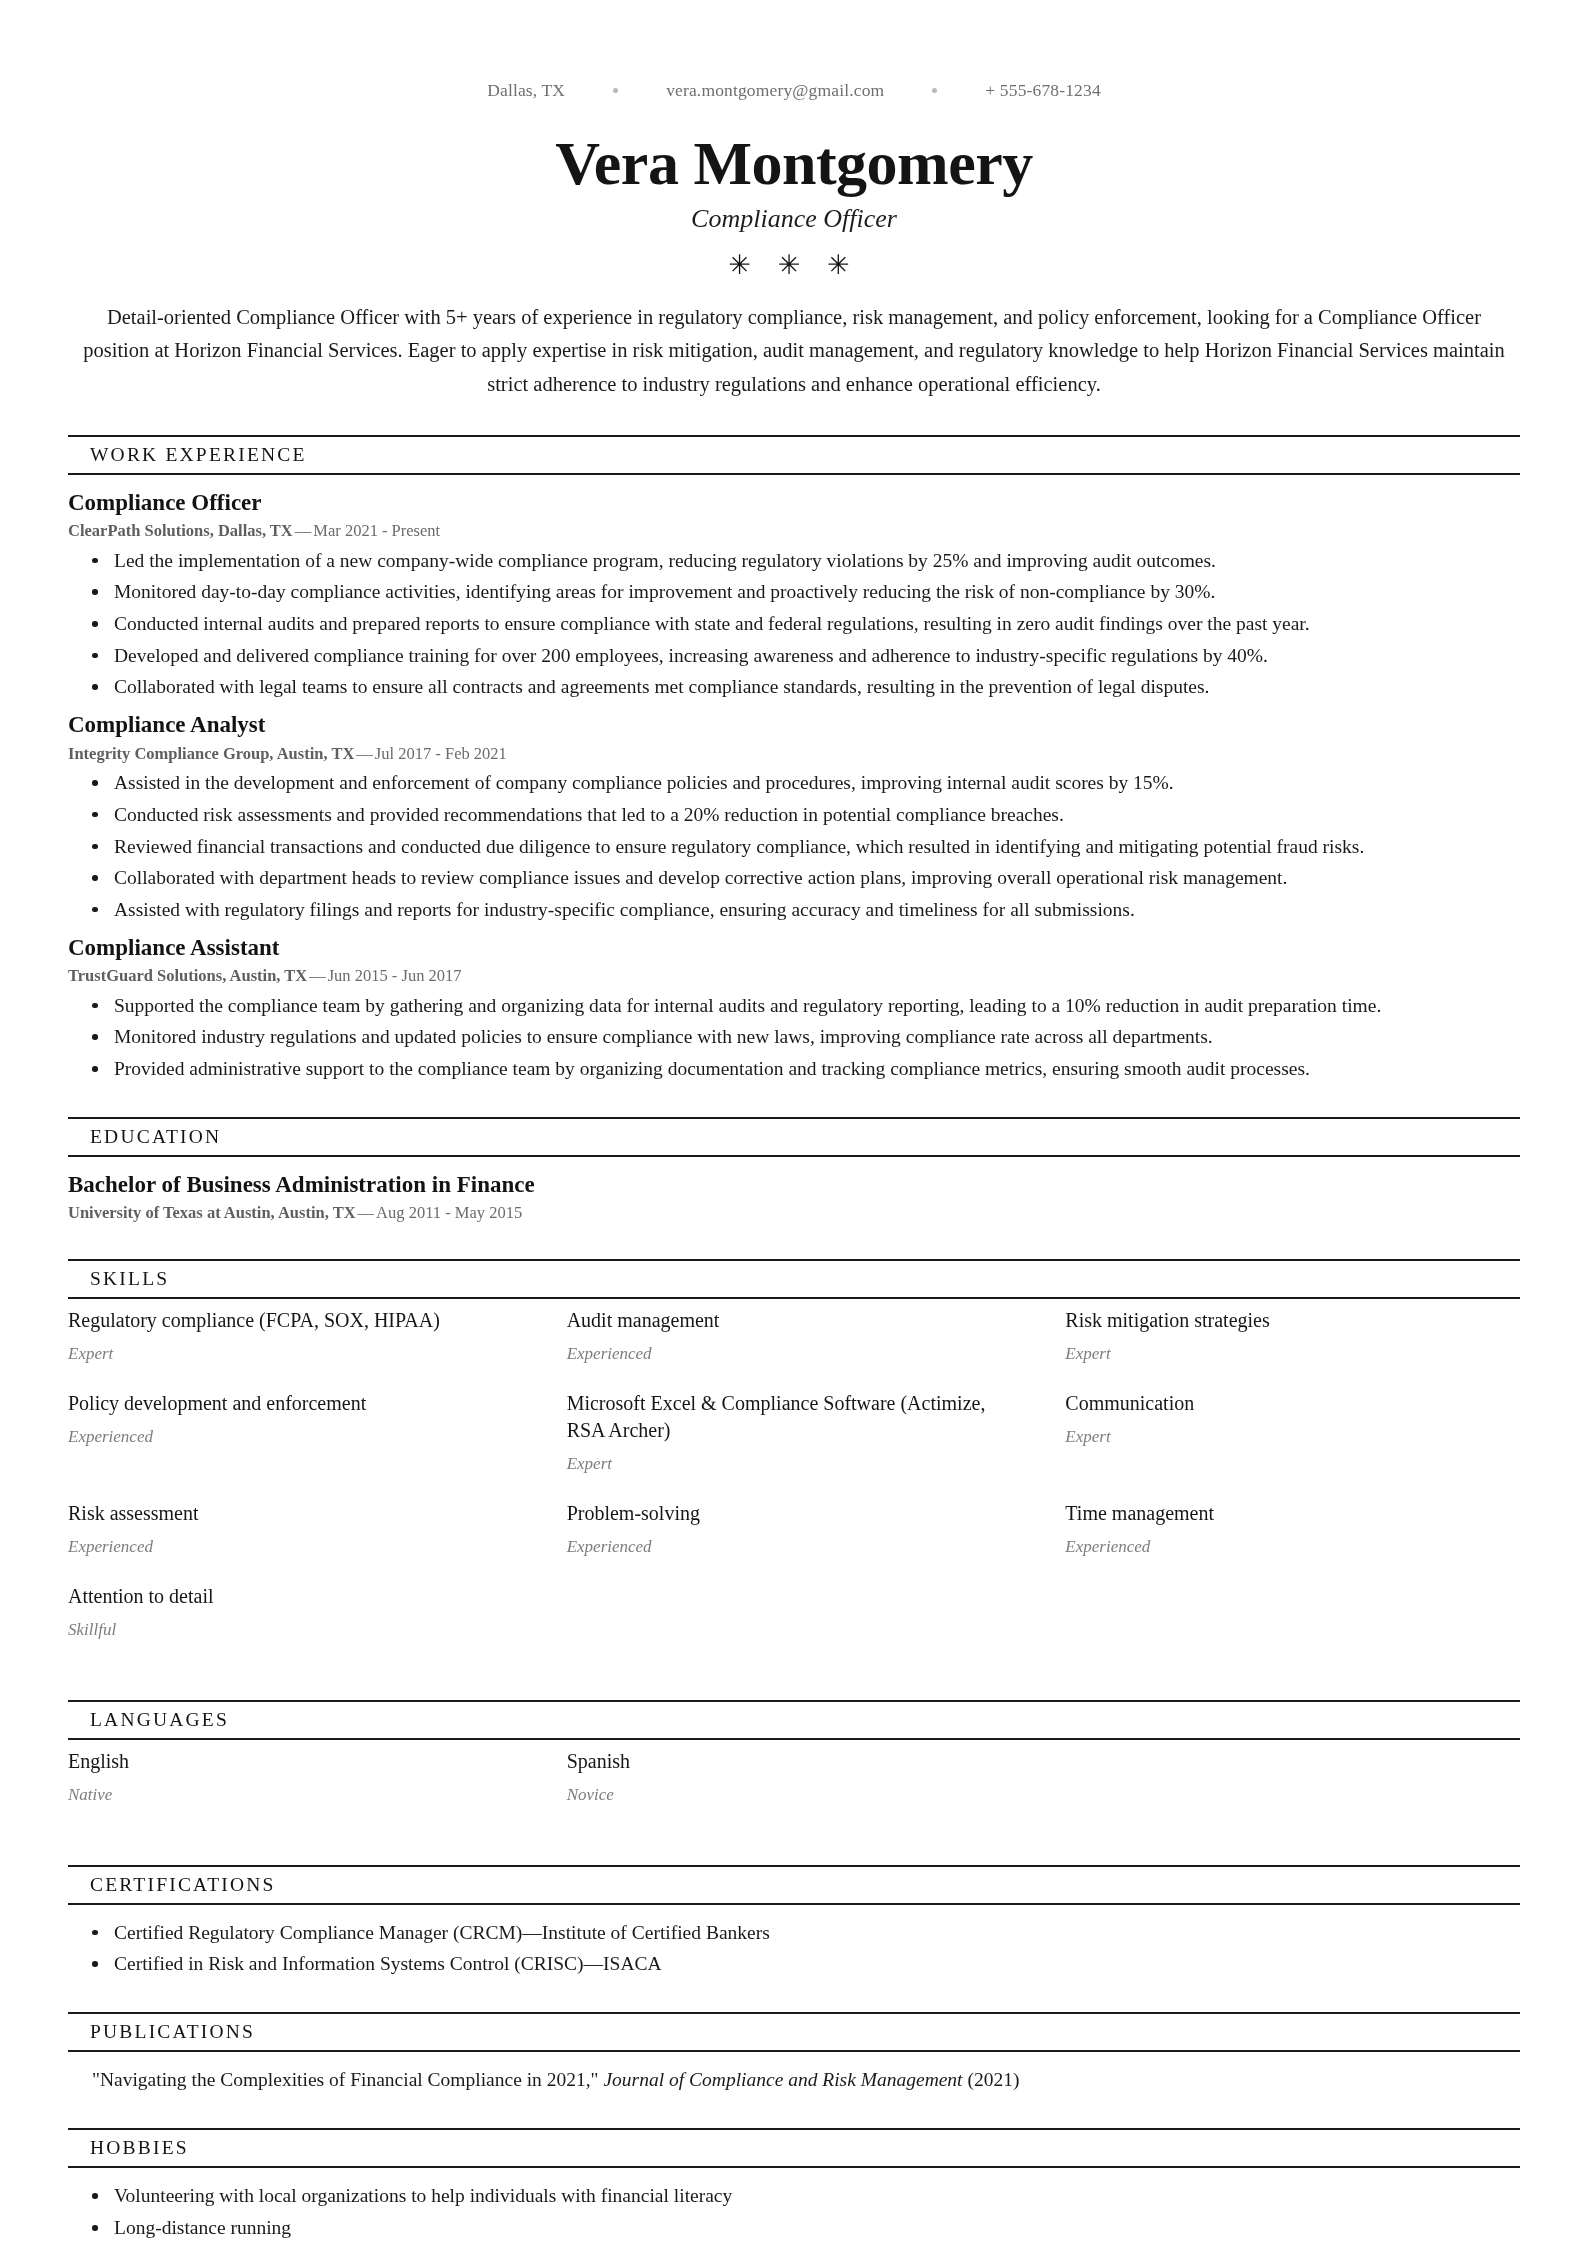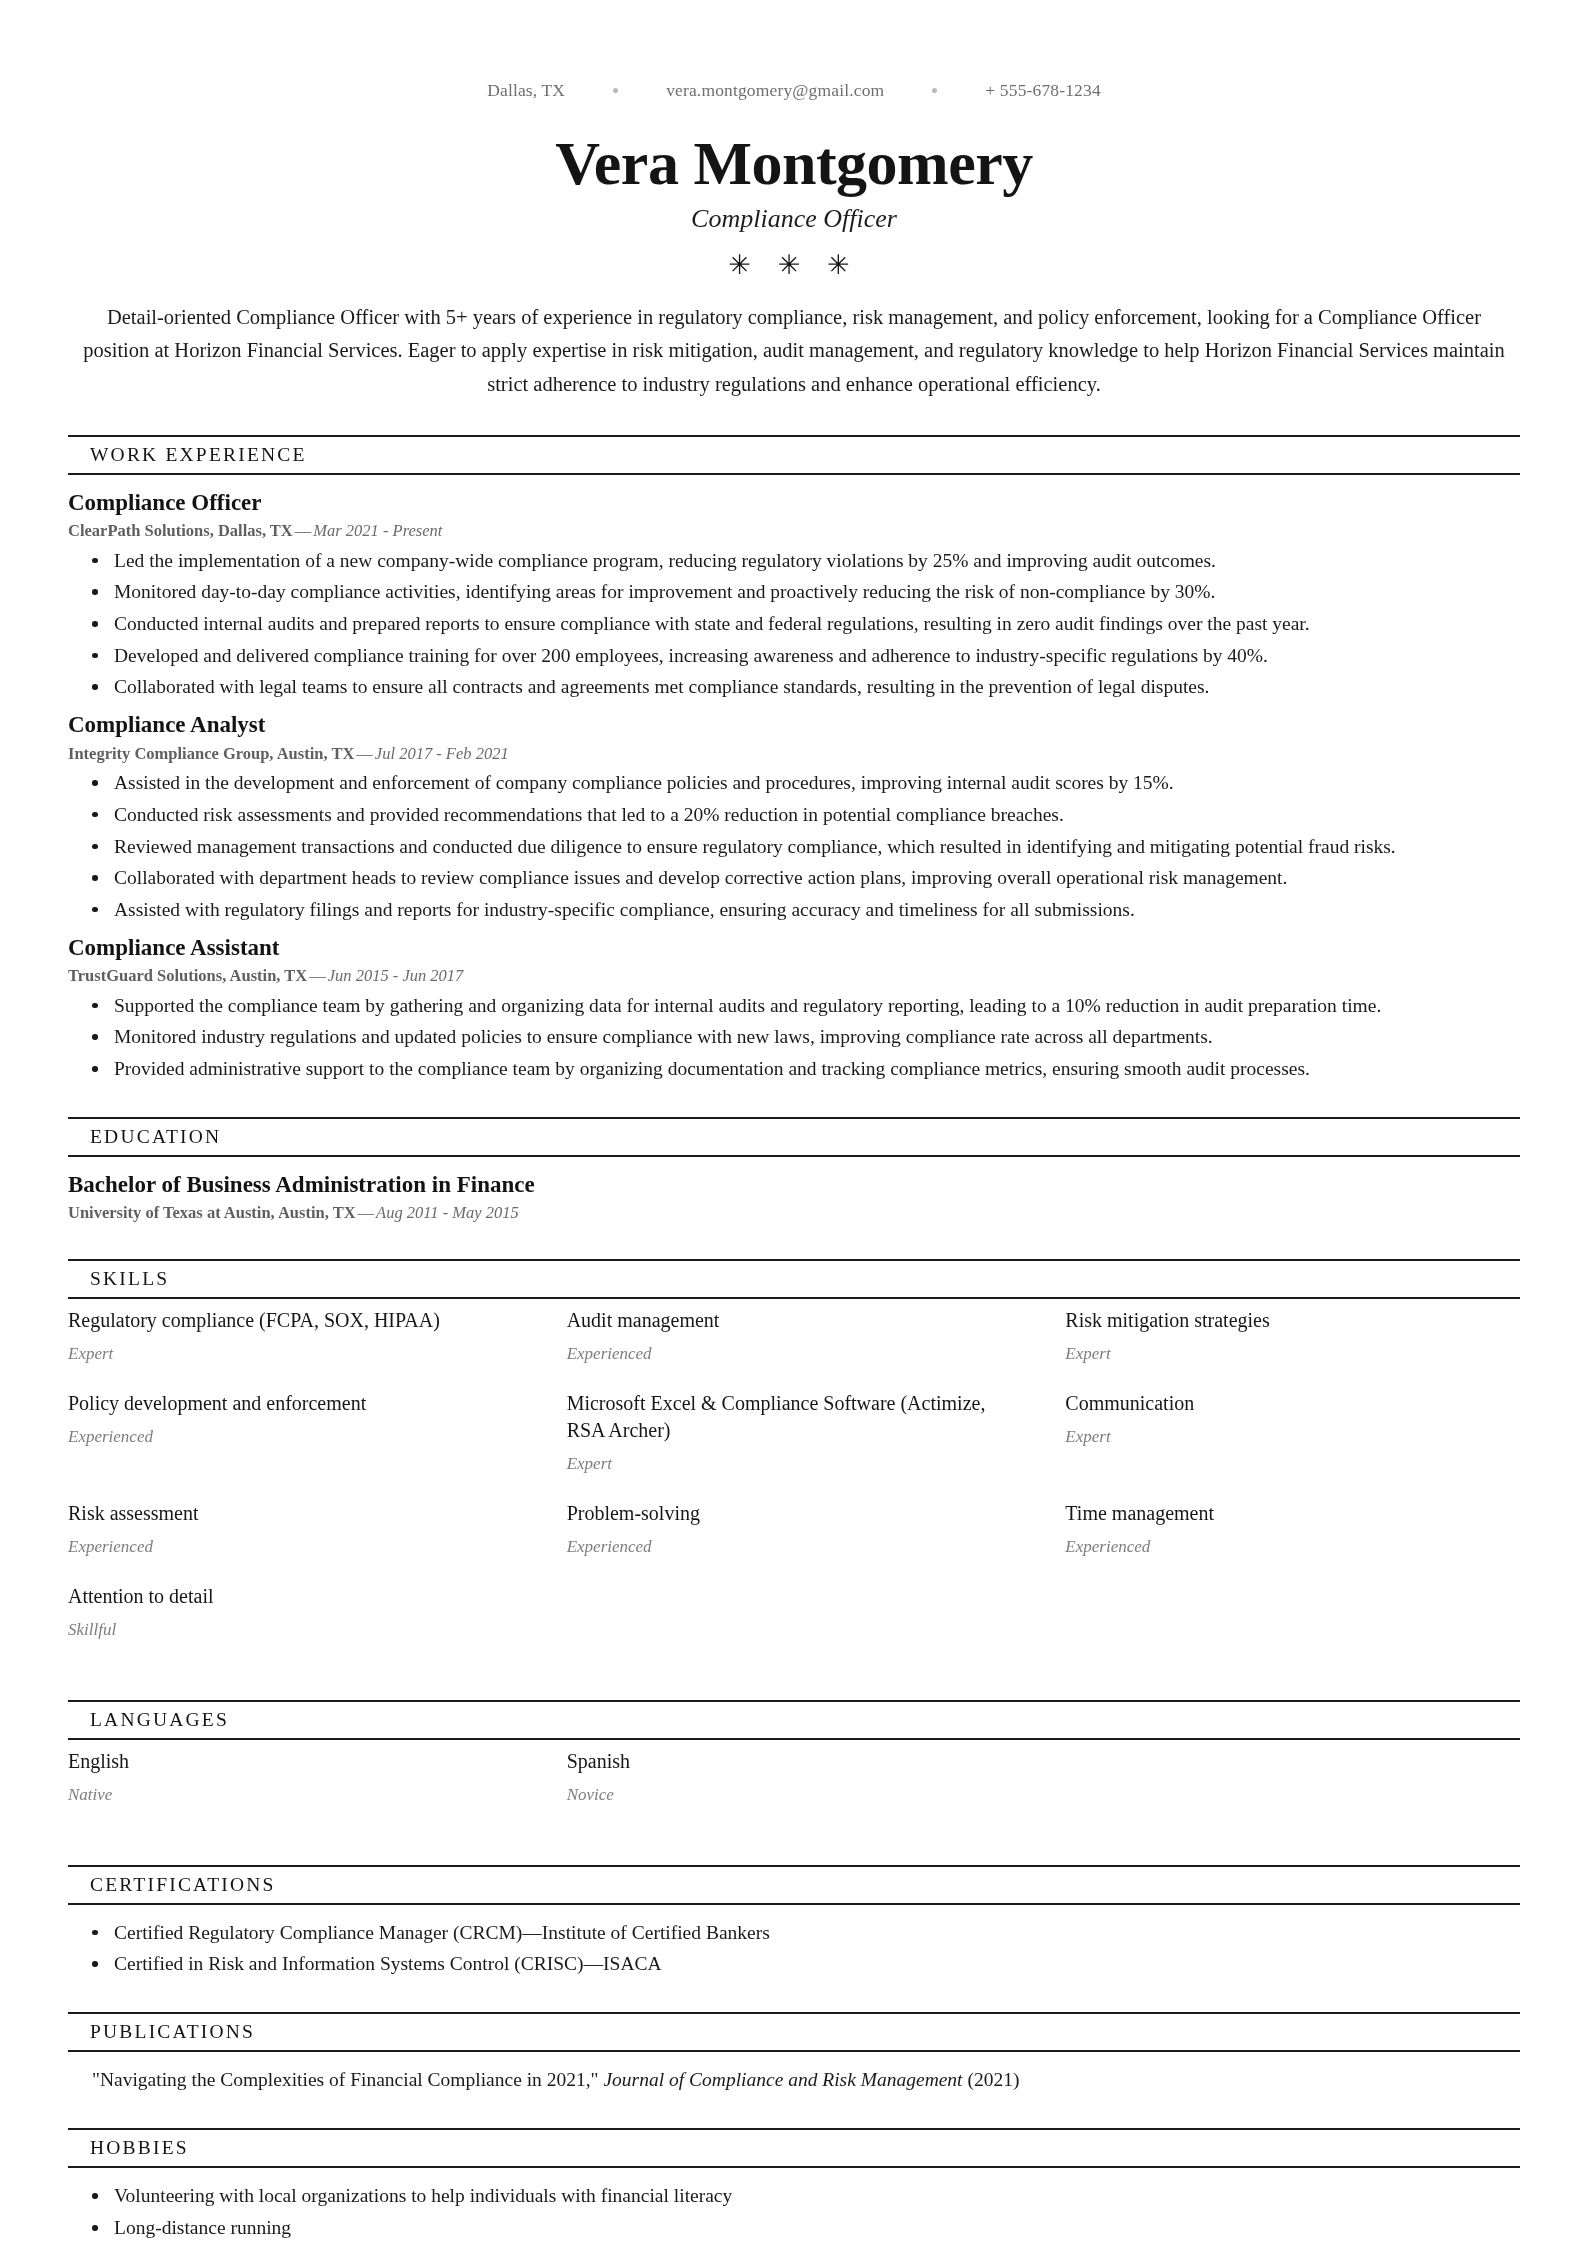--- a/index.html
+++ b/index.html
@@ -99,21 +99,21 @@
     line-height: 1.25;
   }
   .entry-meta {
     font-size: 16.5px;
     color: #6b6b6b;
     margin: 0 0 4px 0;
     line-height: 1.35;
   }
   .entry-meta .org { font-weight: 700; color: #5f5f5f; }
   .entry-meta .dash { padding: 0 2px; }
-  .entry-meta .dates { font-style: italic; }
+  .entry-meta .dates { }
 
   ul.bullets {
     list-style: none;
     margin: 0;
     padding: 0;
   }
   ul.bullets li {
     position: relative;
     padding-left: 46px;
     font-size: 19.5px;
@@ -203,21 +203,21 @@
       </div>
 
       <div class="entry">
         <div class="entry-title">Compliance Analyst</div>
         <div class="entry-meta">
           <span class="org">Integrity Compliance Group, Austin, TX</span><span class="dash">—</span><span class="dates">Jul 2017 - Feb 2021</span>
         </div>
         <ul class="bullets">
           <li>Assisted in the development and enforcement of company compliance policies and procedures, improving internal audit scores by 15%.</li>
           <li>Conducted risk assessments and provided recommendations that led to a 20% reduction in potential compliance breaches.</li>
-          <li>Reviewed management transactions and conducted due diligence to ensure regulatory compliance, which resulted in identifying and mitigating potential fraud risks.</li>
+          <li>Reviewed financial transactions and conducted due diligence to ensure regulatory compliance, which resulted in identifying and mitigating potential fraud risks.</li>
           <li>Collaborated with department heads to review compliance issues and develop corrective action plans, improving overall operational risk management.</li>
           <li>Assisted with regulatory filings and reports for industry-specific compliance, ensuring accuracy and timeliness for all submissions.</li>
         </ul>
       </div>
 
       <div class="entry">
         <div class="entry-title">Compliance Assistant</div>
         <div class="entry-meta">
           <span class="org">TrustGuard Solutions, Austin, TX</span><span class="dash">—</span><span class="dates">Jun 2015 - Jun 2017</span>
         </div>

